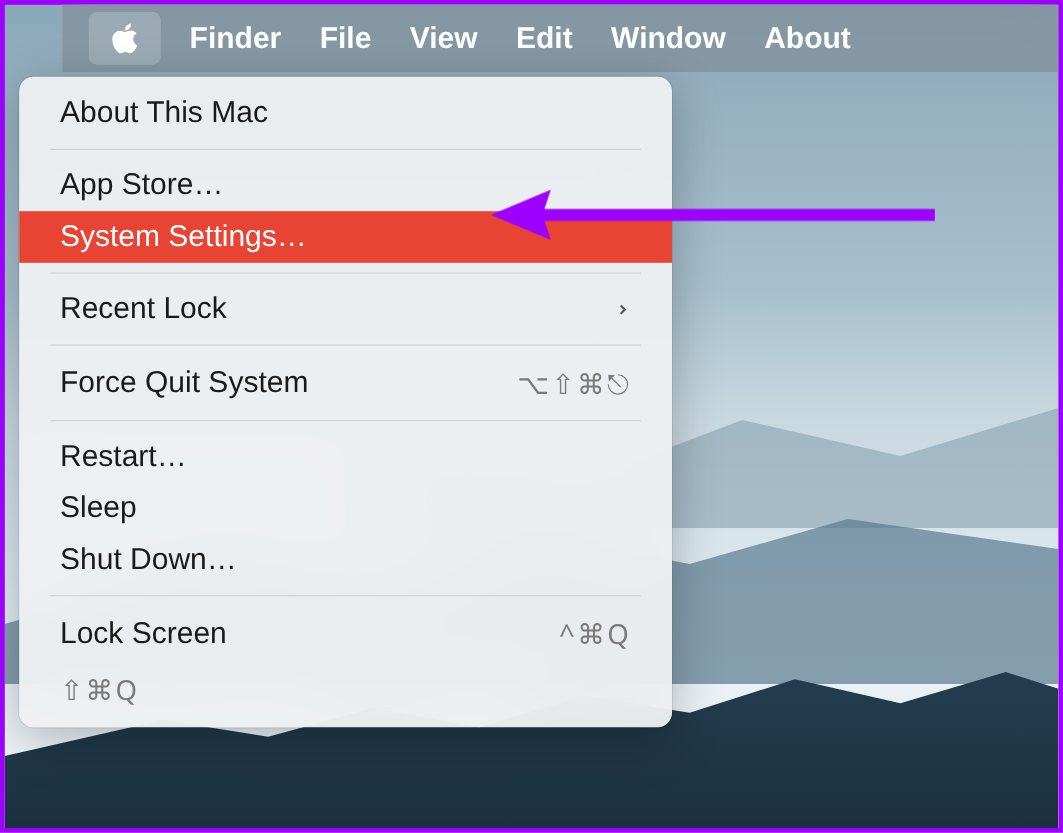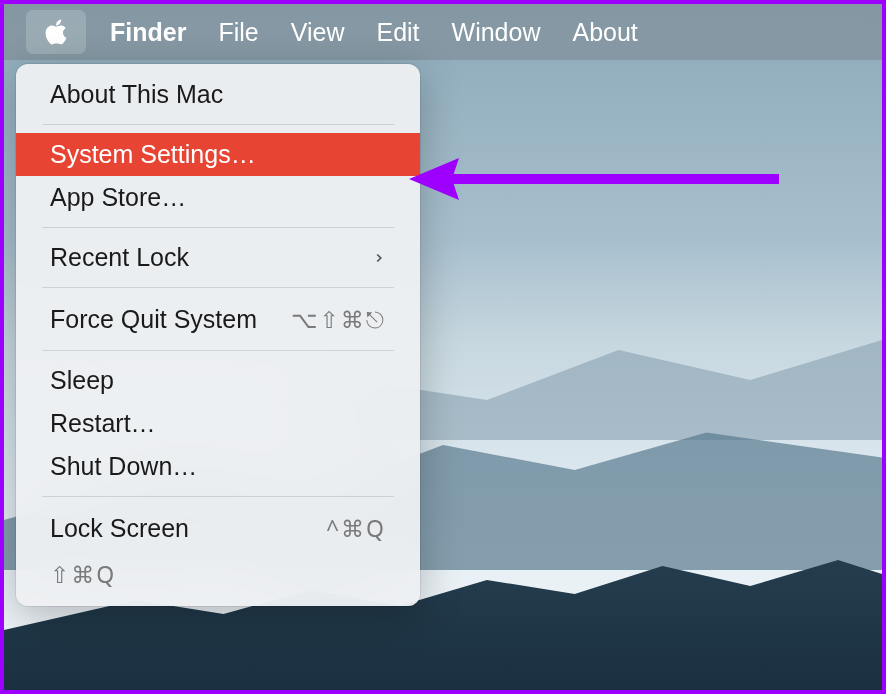--- a/index.html
+++ b/index.html
@@ -62,20 +62,21 @@
     
     .menubar {
       height: 56px;
       background: rgba(130, 145, 155, 0.75);
       backdrop-filter: blur(20px);
       display: flex;
       align-items: center;
       padding: 0 4px;
       position: relative;
       z-index: 10;
+      margin-left: 48px;
     }
     
     .apple-menu-button {
       width: 60px;
       height: 44px;
       display: flex;
       align-items: center;
       justify-content: center;
       background: rgba(255, 255, 255, 0.18);
       border-radius: 7px;
@@ -89,32 +90,33 @@
     }
     
     .menu-item {
       color: white;
       font-size: 25px;
       padding: 0 16px;
       height: 44px;
       display: flex;
       align-items: center;
       cursor: default;
+      font-weight: bold;
     }
     
     .menu-item.bold {
       font-weight: 700;
     }
     
     
     .dropdown {
       position: absolute;
       top: 60px;
       left: 12px;
-      width: 404px;
+      width: 544px;
       background: rgba(238, 240, 242, 0.95);
       backdrop-filter: blur(30px);
       border-radius: 12px;
       box-shadow: 0 10px 40px rgba(0,0,0,0.25), 0 0 0 1px rgba(0,0,0,0.08);
       padding: 9px 0;
       z-index: 20;
     }
     
     .dropdown-item {
       display: flex;
@@ -185,44 +187,44 @@
   <div class="menu-item">Edit</div>
   <div class="menu-item">Window</div>
   <div class="menu-item">About</div>
 </div>
 
 <div class="dropdown">
   <div class="dropdown-item">
     <span>About This Mac</span>
   </div>
   <div class="dropdown-separator"></div>
+  <div class="dropdown-item">
+    <span>App Store…</span>
+  </div>
   <div class="dropdown-item highlighted">
     <span>System Settings…</span>
-  </div>
-  <div class="dropdown-item">
-    <span>App Store…</span>
   </div>
   <div class="dropdown-separator"></div>
   <div class="dropdown-item">
     <span>Recent Lock</span>
     <svg class="chevron" viewBox="0 0 24 24" fill="none" stroke="#555" stroke-width="3">
       <polyline points="9 18 15 12 9 6"></polyline>
     </svg>
   </div>
   <div class="dropdown-separator"></div>
   <div class="dropdown-item">
     <span>Force Quit System</span>
     <span class="shortcut">⌥⇧⌘⎋</span>
   </div>
   <div class="dropdown-separator"></div>
   <div class="dropdown-item">
+    <span>Restart…</span>
+  </div>
+  <div class="dropdown-item">
     <span>Sleep</span>
-  </div>
-  <div class="dropdown-item">
-    <span>Restart…</span>
   </div>
   <div class="dropdown-item">
     <span>Shut Down…</span>
   </div>
   <div class="dropdown-separator"></div>
   <div class="dropdown-item">
     <span>Lock Screen</span>
     <span class="shortcut">^⌘Q</span>
   </div>
   <div class="dropdown-item">

